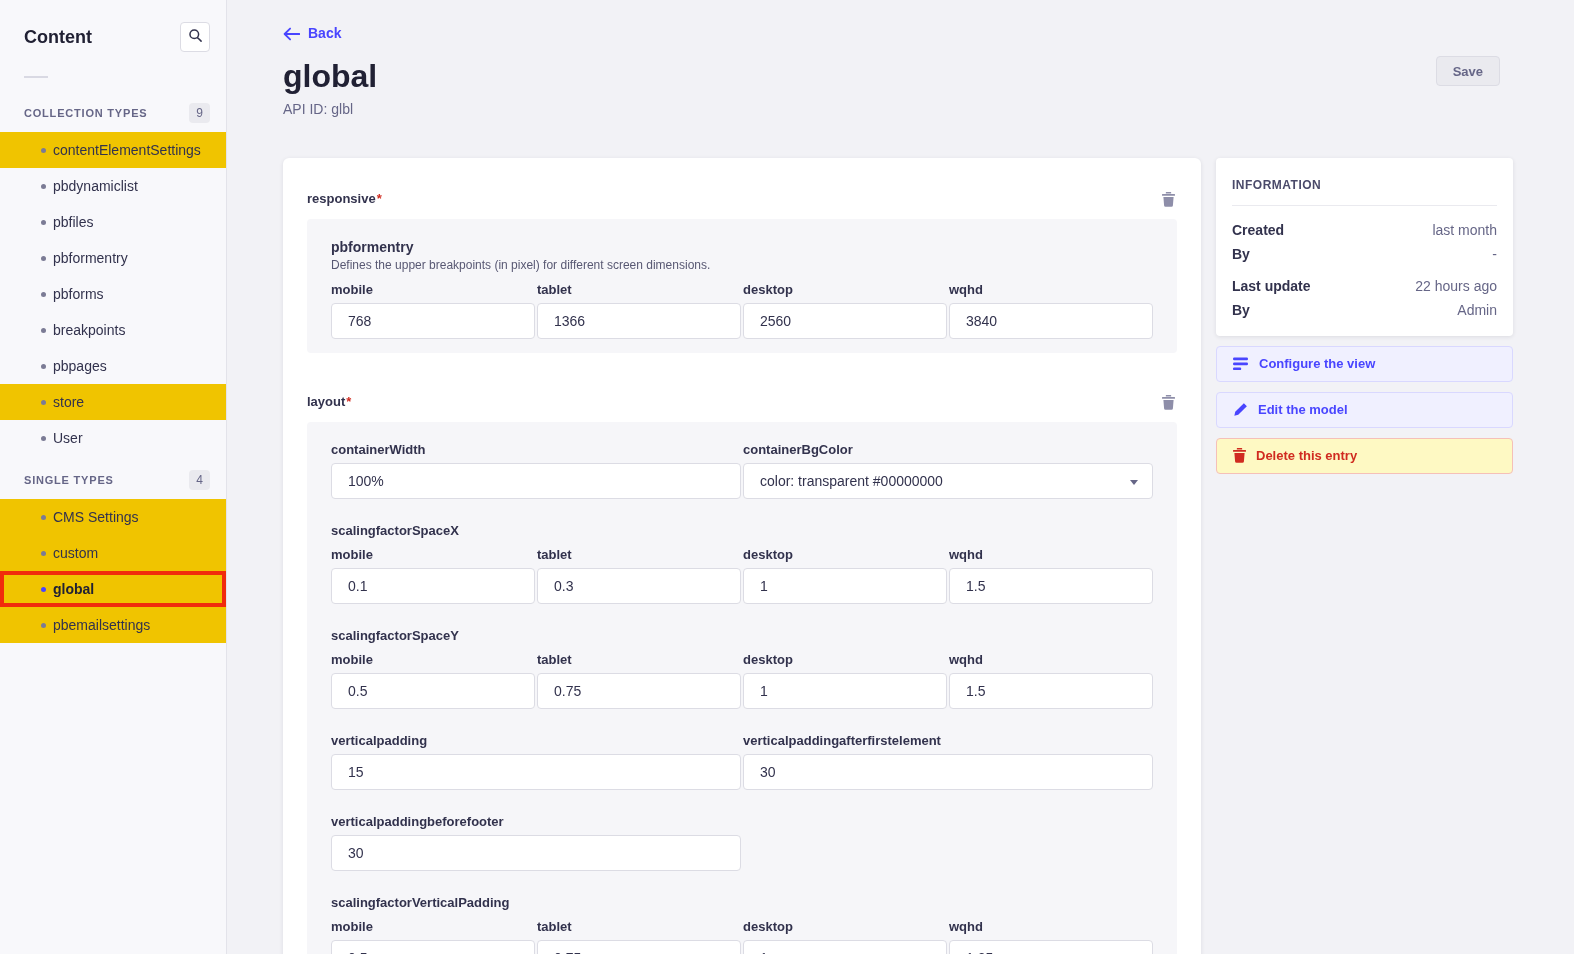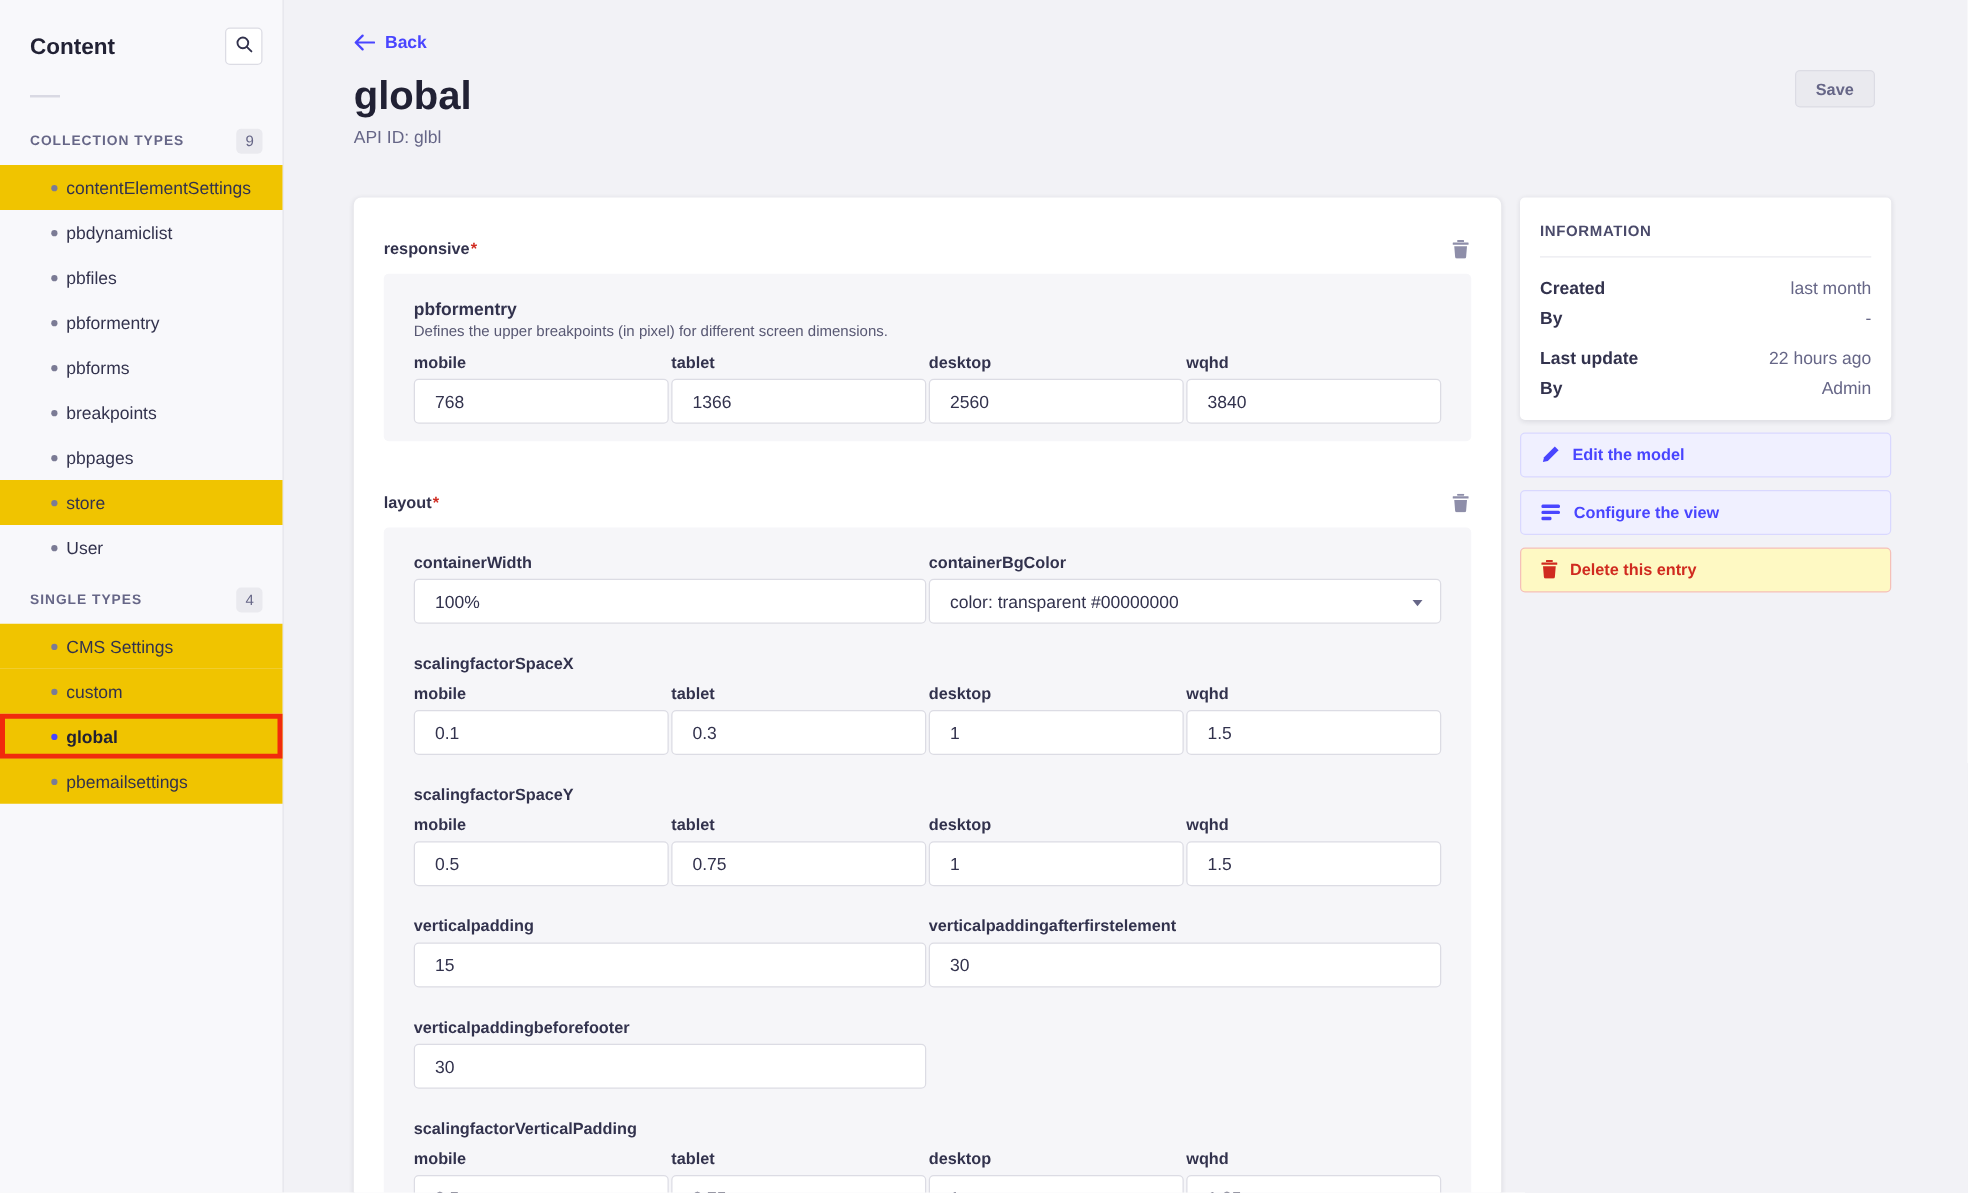--- a/index.html
+++ b/index.html
@@ -274,32 +274,32 @@
                 <span class="val">22 hours ago</span>
               </div>
               <div class="info-row">
                 <span class="lbl">By</span>
                 <span class="val">Admin</span>
               </div>
             </div>
         </div>
         <div>
             <button class="action-btn primary">
-              <span style="line-height:0"><svg width="15" height="15" viewBox="0 0 16 16">
-                  <path d="M11.6 1.2l3.2 3.2L5.6 13.6l-4.2 1 1-4.2z" fill="currentColor"></path>
-                </svg></span>
-              <span>Edit the model</span>
-            </button>
-            <button class="action-btn primary">
               <span style="line-height:0"><svg width="16" height="14" viewBox="0 0 16 14">
                   <rect x="0" y="0.6" width="15" height="2.7" rx="1.2" fill="currentColor"></rect>
                   <rect x="0" y="5.5" width="15" height="2.7" rx="1.2" fill="currentColor"></rect>
                   <rect x="0" y="10.4" width="8.2" height="2.7" rx="1.2" fill="currentColor"></rect>
                 </svg></span>
               <span>Configure the view</span>
+            </button>
+            <button class="action-btn primary">
+              <span style="line-height:0"><svg width="15" height="15" viewBox="0 0 16 16">
+                  <path d="M11.6 1.2l3.2 3.2L5.6 13.6l-4.2 1 1-4.2z" fill="currentColor"></path>
+                </svg></span>
+              <span>Edit the model</span>
             </button>
             <button class="action-btn danger">
               <span style="line-height:0"><svg width="13" height="15" viewBox="0 0 13 15">
                   <rect x="3.8" y="0" width="5.4" height="1.6" rx=".4" fill="currentColor"></rect>
                   <rect x="0" y="1.9" width="13" height="1.9" rx=".5" fill="currentColor"></rect>
                   <path d="M1.4 4.9h10.2l-.7 8.6a1.4 1.4 0 0 1-1.4 1.3H3.5a1.4 1.4 0 0 1-1.4-1.3z" fill="currentColor"></path>
                 </svg></span>
               <span>Delete this entry</span>
             </button>
           </div>

